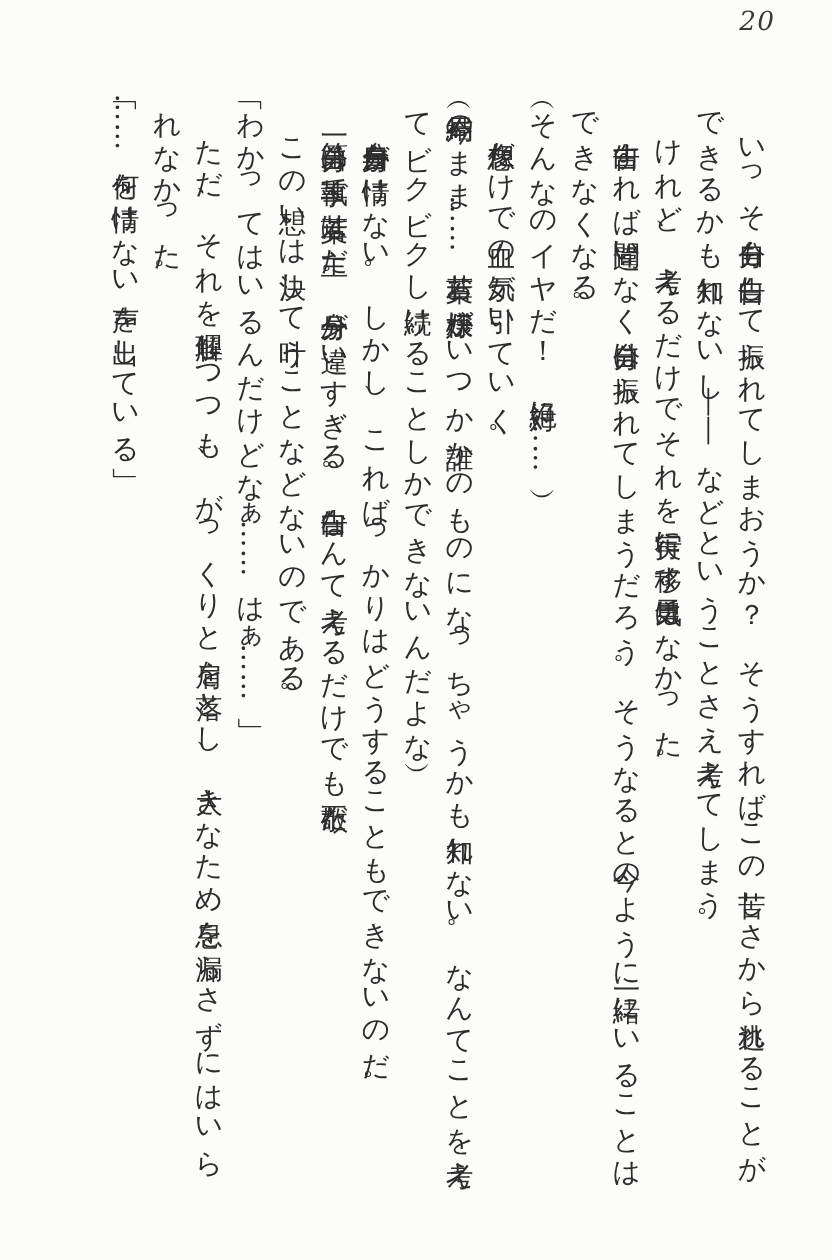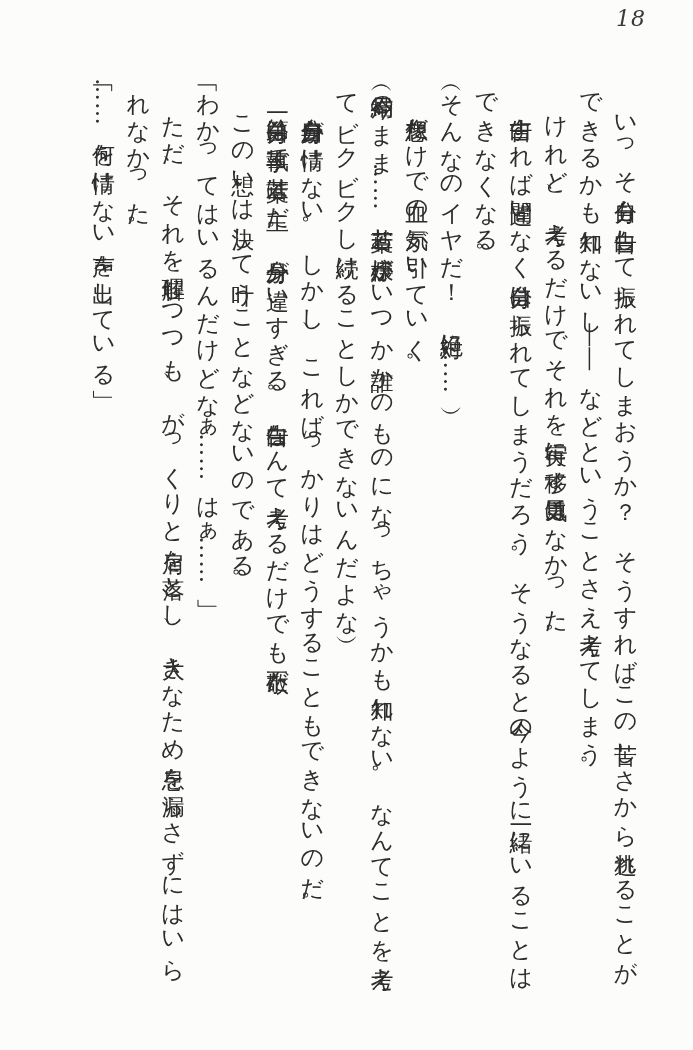--- a/index.html
+++ b/index.html
@@ -44,21 +44,21 @@
   }
   .para.indent {
     text-indent: 1em;
   }
 </style>
 </head>
 <body>
 
 <div class="page">
 
-  <div class="page-number">18</div>
+  <div class="page-number">20</div>
 
   <div class="text-block">
     <p class="para indent">いっそ自分も告白して振られてしまおうか？　そうすればこの苦しさから逃れることができるかも知れないし――などということさえ考えてしまう。</p>
     <p class="para indent">けれど、考えるだけでそれを実行に移す勇気はなかった。</p>
     <p class="para indent">告白すれば間違いなく自分は振られてしまうだろう。そうなると今のように一緒にいることはできなくなる。</p>
     <p class="para">（そんなのイヤだ！　絶対に……）</p>
     <p class="para indent">想像だけで血の気が引いていく。</p>
     <p class="para">（結局今のまま……若葉お嬢様がいつか誰かのものになっちゃうかも知れない。なんてことを考えてビクビクし続けることしかできないんだよな）</p>
     <p class="para indent">自分自身が情けない。しかし、こればっかりはどうすることもできないのだ。</p>
     <p class="para indent">第一自分は執事で若葉は主だ。身分が違いすぎる。告白なんて考えるだけでも不敬だ。</p>

